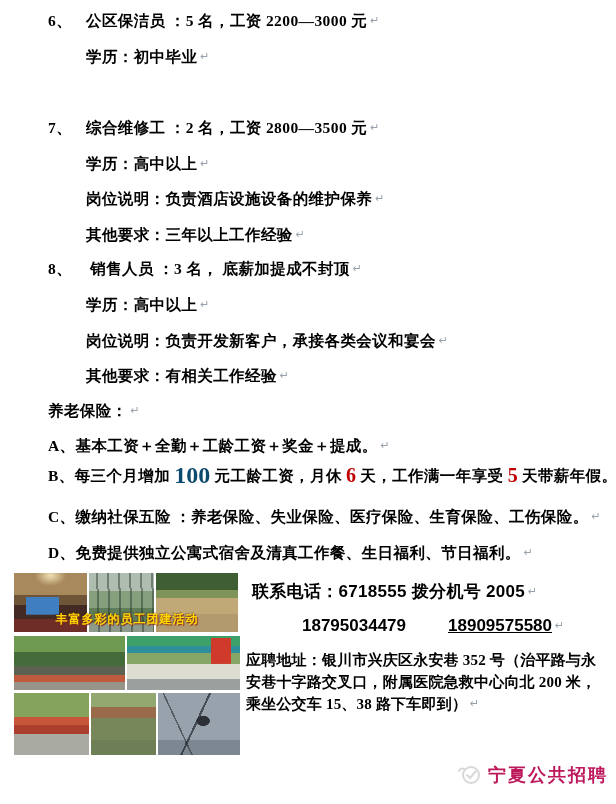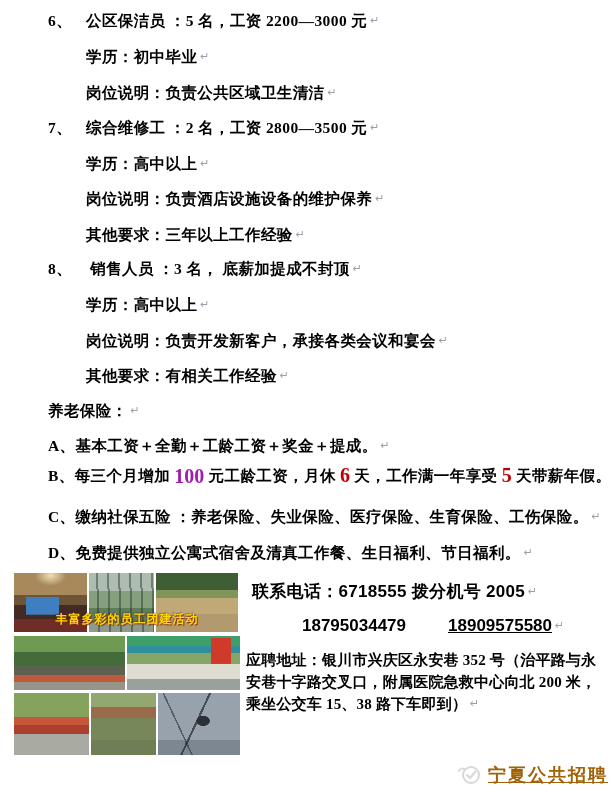--- a/index.html
+++ b/index.html
@@ -4,21 +4,21 @@
 <style>
   html,body{margin:0;padding:0;background:#ffffff;}
   .page{
     position:relative;width:616px;height:796px;background:#ffffff;overflow:hidden;
     font-family:"Liberation Serif","DejaVu Serif",serif;font-weight:bold;color:#000;
   }
   
   .line{position:absolute;font-size:15.5px;white-space:pre;letter-spacing:.4px;line-height:18px;}
   .num{display:inline-block;width:38px;}
   .pmark{font-family:"DejaVu Sans",sans-serif;font-weight:normal;font-size:11px;color:#98a1ab;margin-left:3px;vertical-align:2px;letter-spacing:0;}
-  .rd-big{color:#a21caf;font-size:20px;line-height:18px;vertical-align:-2px;letter-spacing:0;}
+  .rd-big{color:#0c4a6e;font-size:24px;line-height:18px;vertical-align:-2px;letter-spacing:0;}
   .rd-med{color:#c00000;font-size:20px;line-height:18px;vertical-align:-1px;letter-spacing:0;}
   
   .collage{position:absolute;left:14px;top:573px;width:226px;height:182px;}
   .crow{position:absolute;left:0;display:flex;gap:2px;width:100%;}
   .photo{flex:0 0 auto;background-repeat:no-repeat;background-size:100% 100%;}
   .r1{top:0;height:59px;}
   .r2{top:63px;height:54px;}
   .r3{top:120px;height:62px;}
   .p1{width:73px;background-image:
       radial-gradient(ellipse at 50% 10%, rgba(243,228,185,.95) 0%, rgba(243,228,185,0) 30%),
@@ -52,30 +52,29 @@
     white-space:nowrap;
   }
   
   .contact-phone{position:absolute;left:246px;top:580px;font-family:"Liberation Sans","DejaVu Sans",sans-serif;font-weight:bold;font-size:17px;letter-spacing:.3px;white-space:pre;margin-left:6px;}
   .mobiles{position:absolute;left:246px;top:616px;font-family:"Liberation Sans","DejaVu Sans",sans-serif;font-weight:bold;font-size:17px;white-space:pre;}
   .mobiles .m1{margin-left:56px;}
   .mobiles .m2{margin-left:42px;text-decoration:underline;}
   .address{position:absolute;left:246px;top:649px;width:364px;font-size:15px;line-height:22px;letter-spacing:.2px;}
   
   .watermark{position:absolute;right:8px;top:762px;display:flex;align-items:center;gap:6px;}
-  .wm-label{font-family:"Liberation Sans","DejaVu Sans",sans-serif;font-weight:bold;font-size:18px;color:#a16207;letter-spacing:2px;white-space:nowrap;text-decoration:underline;}
+  .wm-label{font-family:"Liberation Sans","DejaVu Sans",sans-serif;font-weight:bold;font-size:18px;color:#be185d;letter-spacing:2px;white-space:nowrap;}
 </style>
 </head>
 <body>
 
 <div class="page">
 
   <div class="line" style="top:12px;left:48px"><span class="num">6、</span><span>公区保洁员 ：5 名，工资 2200—3000 元</span><span class="pmark">↵</span></div>
   <div class="line" style="top:48px;left:86px"><span>学历：初中毕业</span><span class="pmark">↵</span></div>
-  <div class="line" style="top:84px;left:86px"><span>岗位说明：负责公共区域卫生清洁</span><span class="pmark">↵</span></div>
 
   <div class="line" style="top:119px;left:48px"><span class="num">7、</span><span>综合维修工 ：2 名，工资 2800—3500 元</span><span class="pmark">↵</span></div>
   <div class="line" style="top:155px;left:86px"><span>学历：高中以上</span><span class="pmark">↵</span></div>
   <div class="line" style="top:190px;left:86px"><span>岗位说明：负责酒店设施设备的维护保养</span><span class="pmark">↵</span></div>
   <div class="line" style="top:226px;left:86px"><span>其他要求：三年以上工作经验</span><span class="pmark">↵</span></div>
 
   <div class="line" style="top:260px;left:48px"><span class="num">8、</span><span> 销售人员 ：3 名， 底薪加提成不封顶</span><span class="pmark">↵</span></div>
   <div class="line" style="top:296px;left:86px"><span>学历：高中以上</span><span class="pmark">↵</span></div>
   <div class="line" style="top:332px;left:86px"><span>岗位说明：负责开发新客户，承接各类会议和宴会</span><span class="pmark">↵</span></div>
   <div class="line" style="top:367px;left:86px"><span>其他要求：有相关工作经验</span><span class="pmark">↵</span></div>

